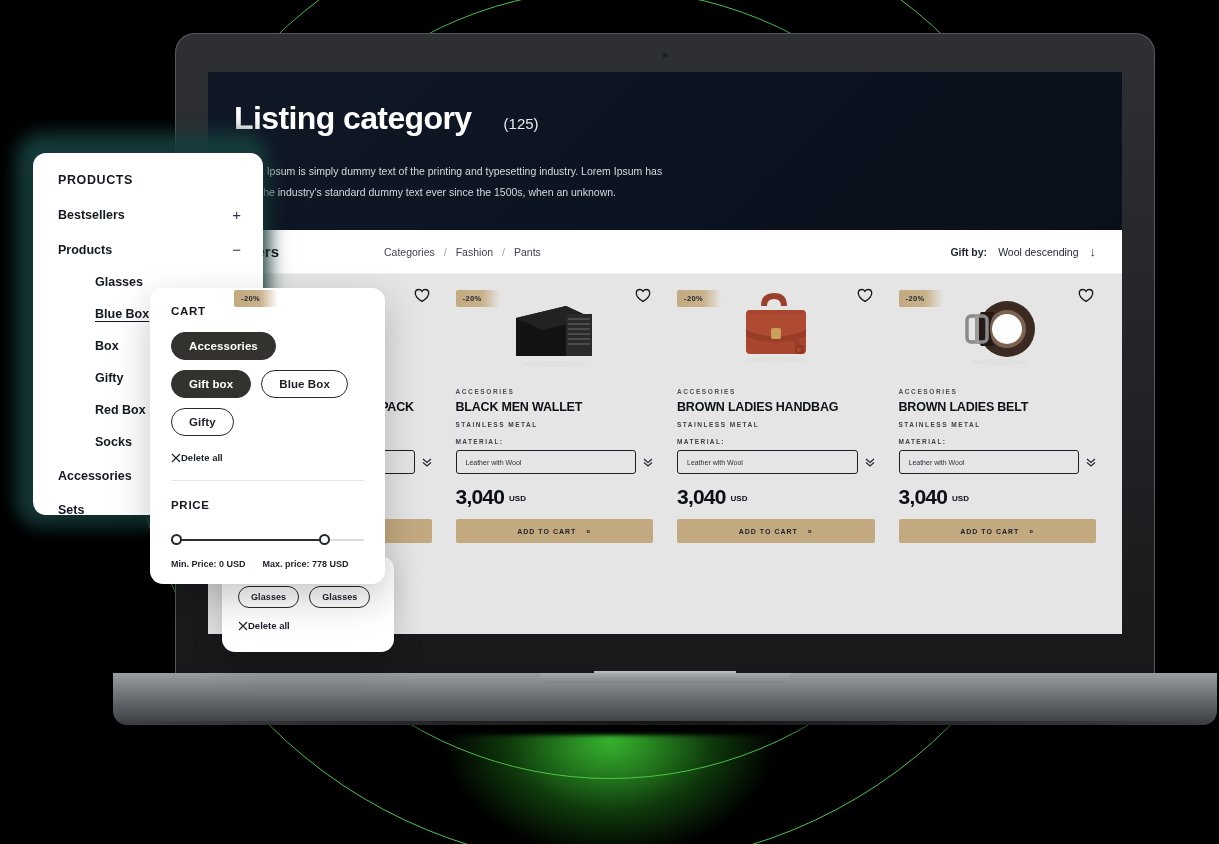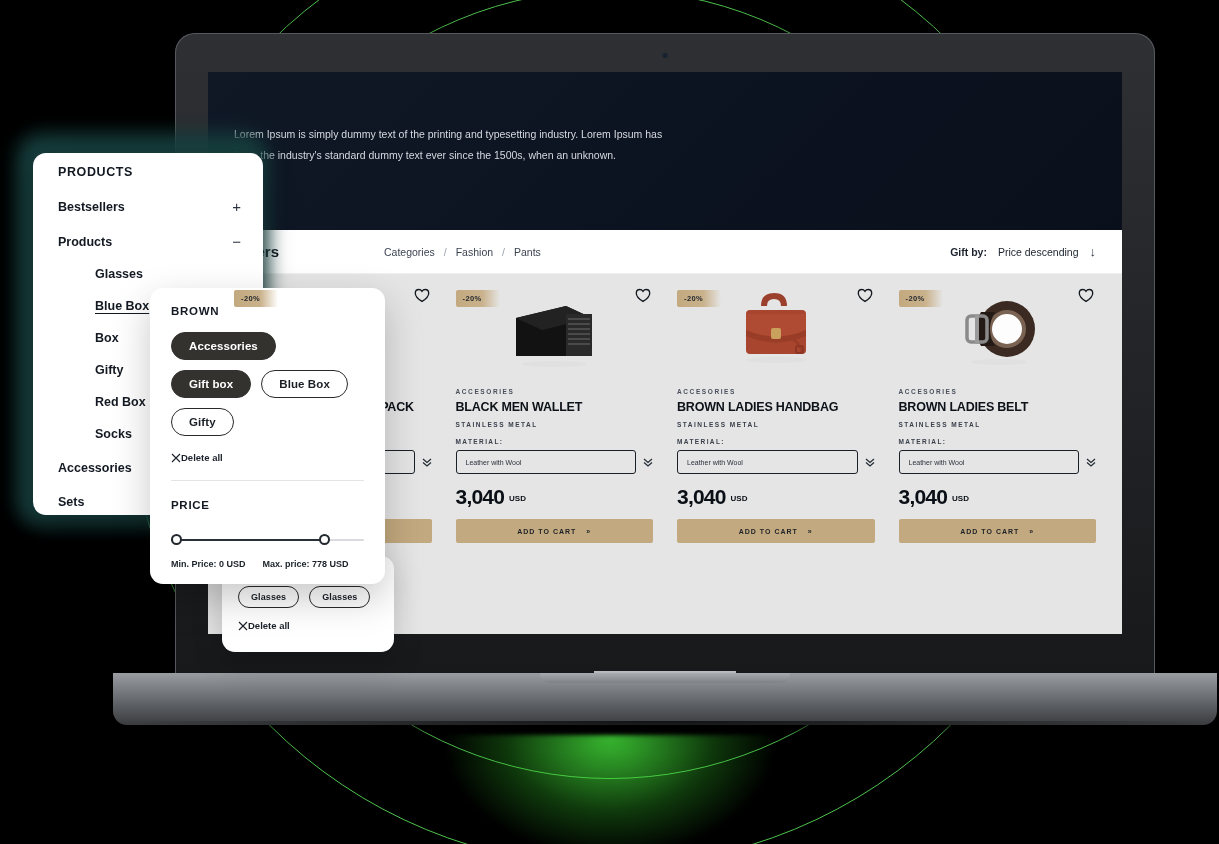--- a/index.html
+++ b/index.html
@@ -145,21 +145,21 @@
     position: absolute; left: 16px; top: 133px; width: 252px; height: 394px;
     border-radius: 26px;
     background: #17403f;
     filter: blur(9px);
     opacity: .95;
   }
   .panel-products {
     position: absolute; left: 33px; top: 153px; width: 230px; height: 362px;
     background: #fff; border-radius: 13px;
     box-shadow: 0 12px 34px rgba(0,0,0,.22);
-    padding: 12px 22px 0 25px; overflow: hidden;
+    padding: 20px 22px 0 25px; overflow: hidden;
   }
   .panel-head { font-size: 12.5px; font-weight: 700; letter-spacing: .6px; color: #131922; }
   .nav-row {
     display: flex; align-items: center; justify-content: space-between;
     margin-top: 20px; font-size: 12.5px; font-weight: 700; color: #131922; gap: 48px;
   }
   .nav-row .pm { font-size: 15px; font-weight: 400; color: #2c3440; line-height: 1; }
   .subitem { margin-top: 18px; margin-left: 37px; font-size: 12.5px; font-weight: 700; color: #131922; }
   .subitem.active { text-decoration: underline; text-underline-offset: 3px; }
   .nav-plain { margin-top: 20px; font-size: 12.5px; font-weight: 700; color: #131922; }
@@ -225,35 +225,39 @@
     <div class="ring-glow"></div>
   </div>
 
   <div class="laptop">
     <div class="lid"></div>
     <div class="camera"></div>
 
     <div class="screen">
 
       <div class="hero">
+        <div class="hero-row">
+          <div class="hero-title">Listing category</div>
+          <div class="hero-count">(125)</div>
+        </div>
         <div class="hero-desc">Lorem Ipsum is simply dummy text of the printing and typesetting industry. Lorem Ipsum has been the industry's standard dummy text ever since the 1500s, when an unknown.</div>
       </div>
 
       <div class="toolbar">
         <div class="filters-label">Filters</div>
         <div class="crumbs">
           <span>Categories</span>
           <span class="sep">/</span>
           <span>Fashion</span>
           <span class="sep">/</span>
           <span>Pants</span>
         </div>
         <div class="sortwrap">
           <span class="lbl">Gift by:</span>
-          <span>Price descending</span>
+          <span>Wool descending</span>
           <span class="sort-arrow">↓</span>
         </div>
       </div>
 
       <div class="grid" id="grid">
           <div class="card">
     <div class="card-top">
       <span class="badge">-20%</span>
       <svg class="heart" viewBox="0 0 18 17">
                 <path d="M9 15.2 C9 15.2 1.4 10.6 1.4 5.9 C1.4 3.4 3.3 1.7 5.5 1.7 C6.9 1.7 8.2 2.5 9 3.7 C9.8 2.5 11.1 1.7 12.5 1.7 C14.7 1.7 16.6 3.4 16.6 5.9 C16.6 10.6 9 15.2 9 15.2 Z" fill="none" stroke="#14191f" stroke-width="1.5"></path>
@@ -458,21 +462,21 @@
     </div>
     <div class="delete-all" style="margin-top:12px;">
       <svg class="xmark" viewBox="0 0 10 10">
           <path d="M1 1 L9 9 M9 1 L1 9" stroke="#1b212a" stroke-width="1.1" fill="none"></path>
         </svg>
       <span>Delete all</span>
     </div>
   </div>
 
   <div class="panel-tags">
-    <div class="sec-title">BROWN</div>
+    <div class="sec-title">CART</div>
 
     <div class="chips">
       <span class="chip solid">Accessories</span>
       <span class="chip solid">Gift box</span>
       <span class="chip">Blue Box</span>
       <span class="chip">Gifty</span>
     </div>
 
     <div class="delete-all">
       <svg class="xmark" viewBox="0 0 10 10">

